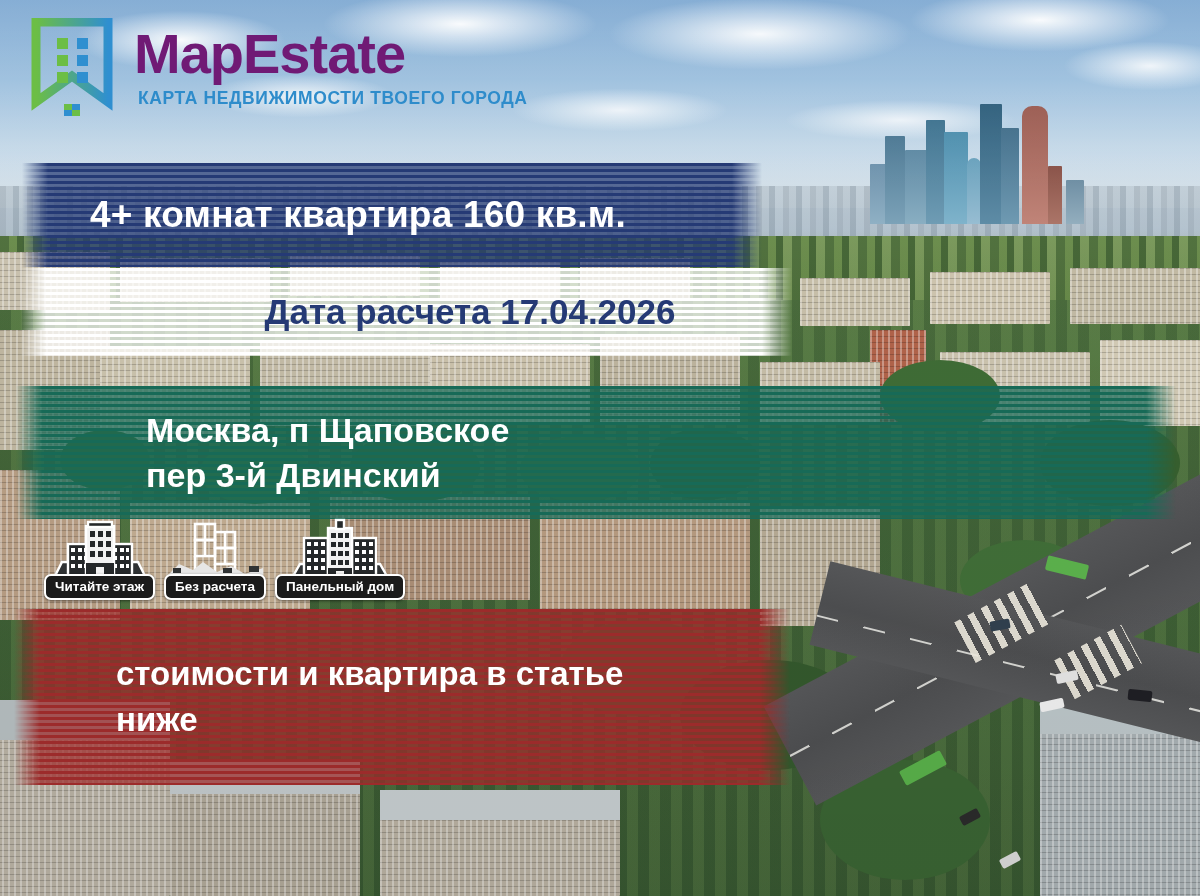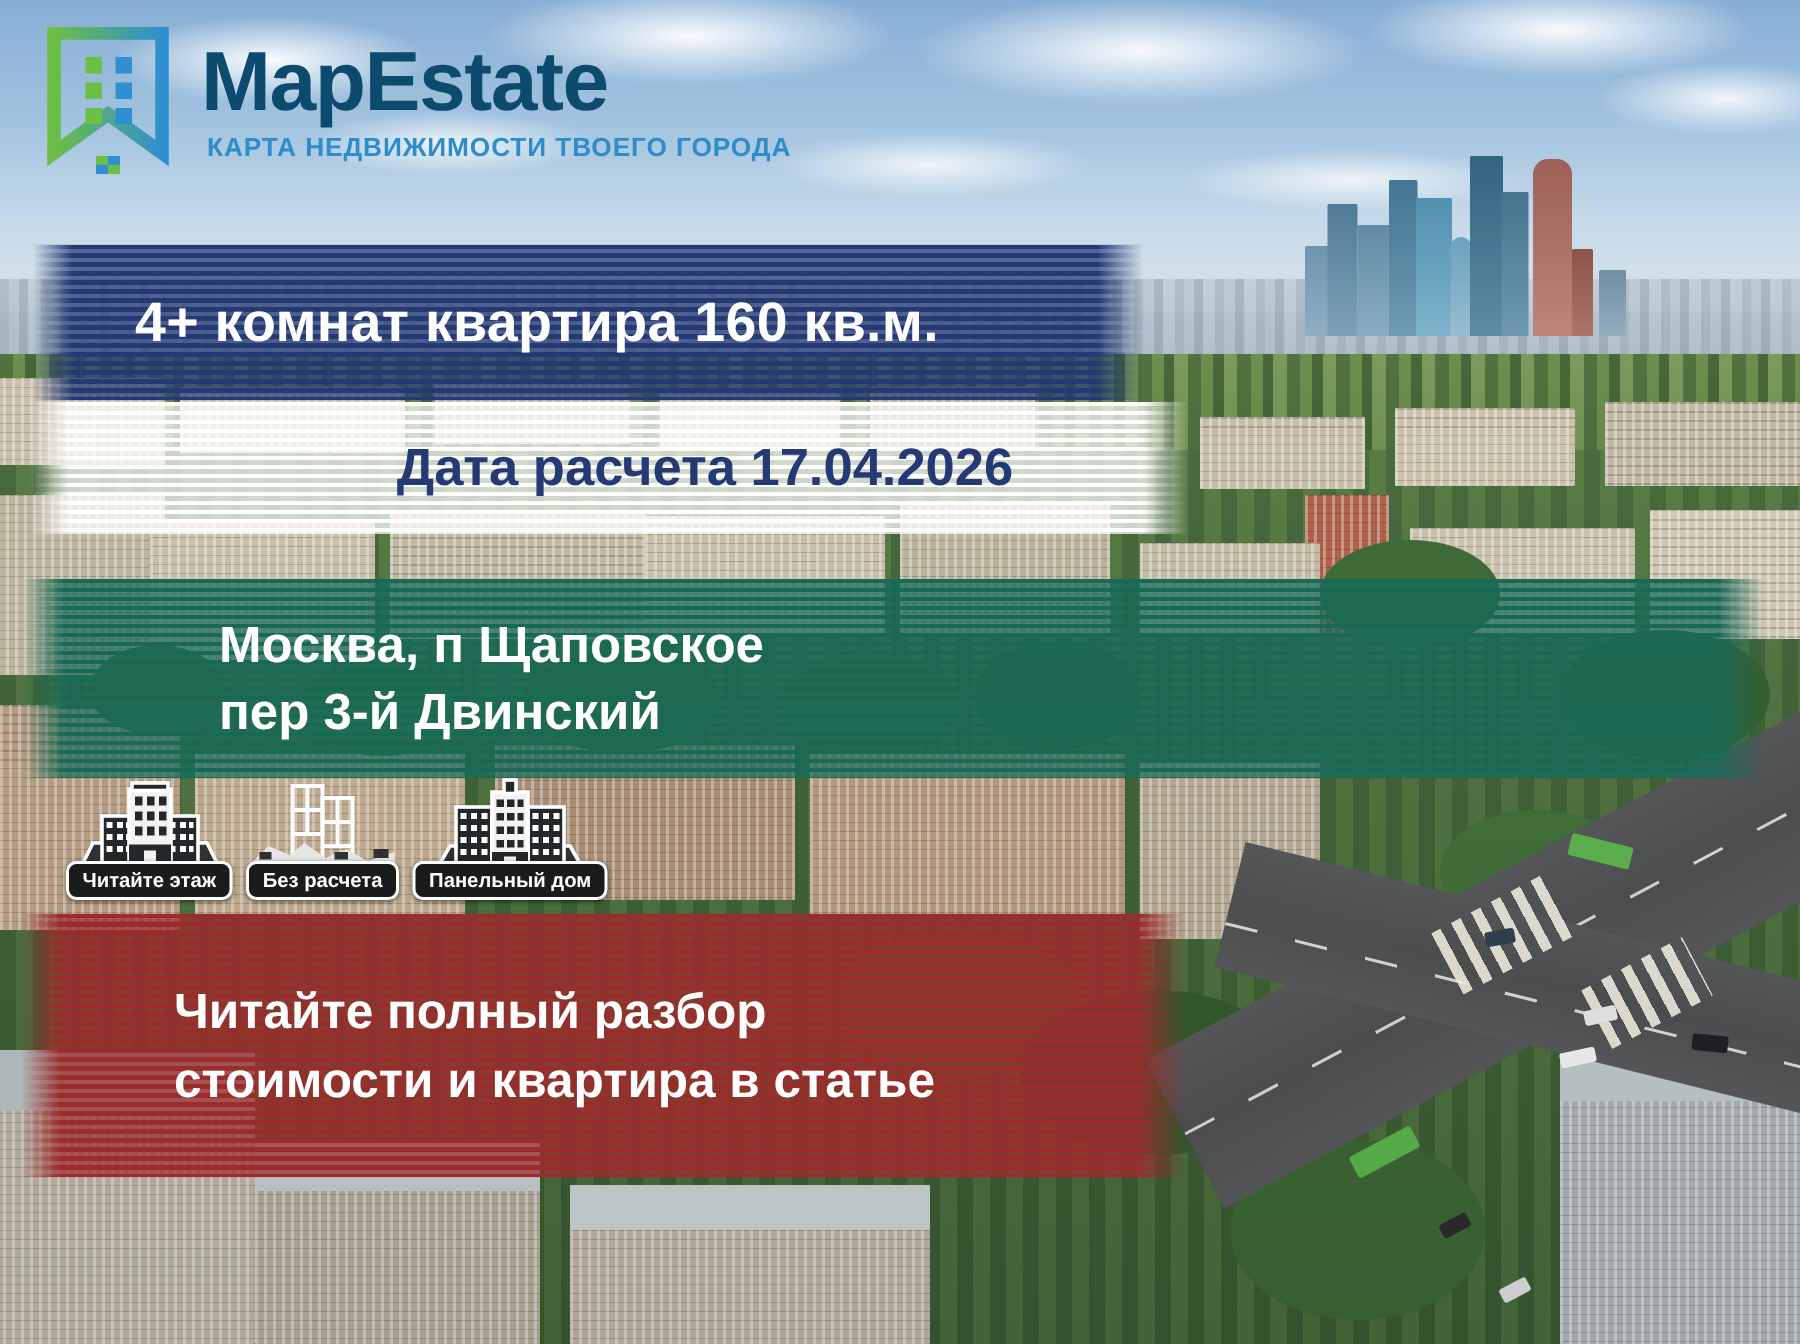--- a/index.html
+++ b/index.html
@@ -167,21 +167,21 @@
   #banner-cta .txt {
     color: #ffffff; font-size: 33px; font-weight: bold;
     padding-left: 102px; line-height: 1.38;
   }
 
   
   #logo { position: absolute; left: 30px; top: 18px; width: 500px; height: 100px; z-index: 6; }
   #logo .mark { position: absolute; left: 0; top: 0; width: 84px; height: 98px; }
   #logo .wordmark {
     position: absolute; left: 104px; top: 8px;
-    font-size: 56px; font-weight: bold; color: #0c4a6e; letter-spacing: -1px;
+    font-size: 56px; font-weight: bold; color: #701a75; letter-spacing: -1px;
     line-height: 1;
   }
   #logo .tagline {
     position: absolute; left: 108px; top: 70px;
     font-size: 17.5px; font-weight: bold; color: #2e8ccb; letter-spacing: .6px;
     white-space: nowrap;
   }
 
   
   #features { position: absolute; left: 44px; top: 518px; z-index: 6; display: flex; align-items: flex-end; gap: 8px; }
@@ -305,22 +305,22 @@
     <div class="paint"></div>
     <div class="txt">
       <div>Москва, п Щаповское</div>
       <div>пер 3-й Двинский</div>
     </div>
   </div>
 
   <div class="banner" id="banner-cta">
     <div class="paint"></div>
     <div class="txt">
-      <div>Читайте полный разбор</div>
       <div>стоимости и квартира в статье</div>
+      <div>ниже</div>
     </div>
   </div>
 
   <div id="logo">
     <div class="mark">
       <svg width="84" height="98" viewBox="0 0 84 98" xmlns="http://www.w3.org/2000/svg">
         <defs>
           <linearGradient id="gmark" x1="0" y1="0" x2="1" y2="0">
             <stop offset="0%" stop-color="#6cbe45"></stop>
             <stop offset="100%" stop-color="#2f8fd0"></stop>

